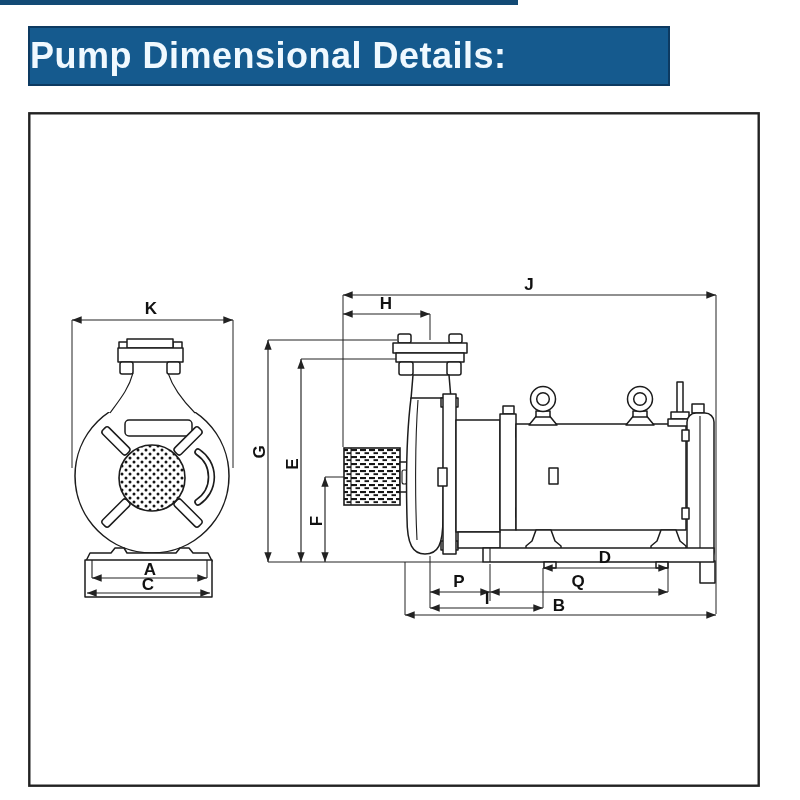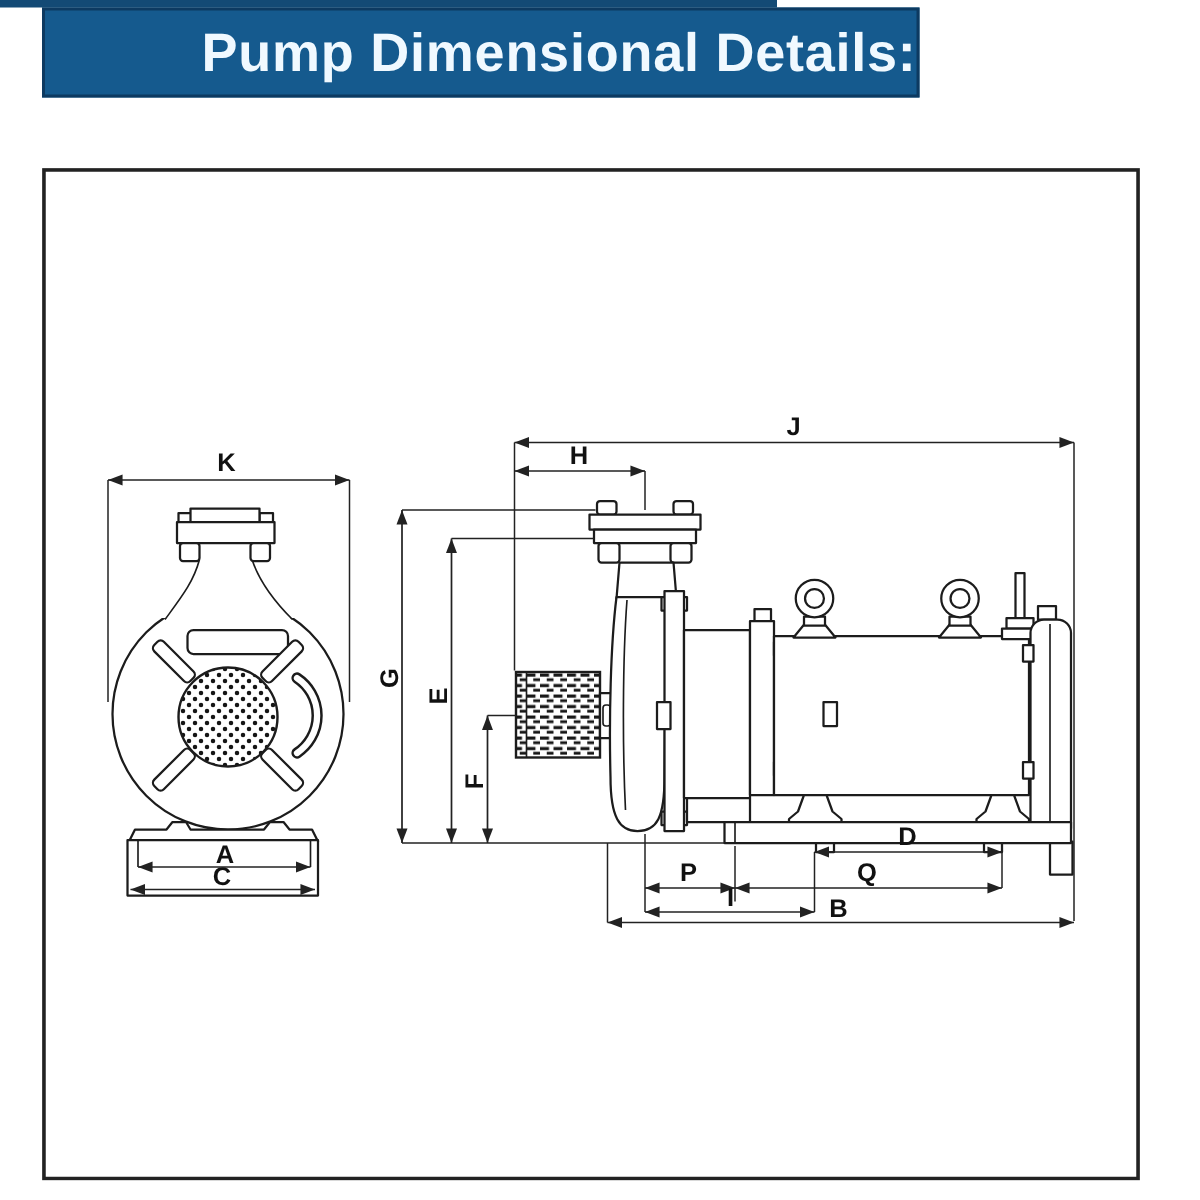--- a/index.html
+++ b/index.html
@@ -4,23 +4,23 @@
 <style>
   :root{
     --header-bg:#155a8e; --header-border:#0d3a61; --header-text:#f0f9ff;
     --top-strip:#134a75; --line:#1c1c1c; --canvas:#ffffff;
   }
   *{margin:0;padding:0;box-sizing:border-box;}
   html,body{width:800px;height:800px;background:var(--canvas);
     font-family:"Liberation Sans",sans-serif;overflow:hidden;}
   .stage{position:relative;width:800px;height:800px;background:var(--canvas);}
   .top-strip{position:absolute;left:0;top:0;width:518px;height:5px;background:var(--top-strip);}
-  .header-bar{position:absolute;left:28px;top:5px;width:585px;height:60px;
+  .header-bar{position:absolute;left:28px;top:26px;width:642px;height:60px;
     background:var(--header-bg);border:2px solid var(--header-border);
-    display:flex;align-items:center;justify-content:flex-end;}
+    display:flex;align-items:center;justify-content:flex-start;}
   .header-bar h1{color:var(--header-text);font-size:36px;font-weight:700;letter-spacing:.5px;}
   .drawing-area{position:absolute;left:28px;top:112px;width:732px;height:675px;}
   svg text.lbl{font-family:"Liberation Sans",sans-serif;font-size:17px;font-weight:700;fill:#111;}
   svg .part{fill:#fff;stroke:var(--line);stroke-width:1.5;stroke-linejoin:round;}
   svg .thin{fill:none;stroke:var(--line);stroke-width:1.1;}
   svg .dim{stroke:#222;stroke-width:1.15;fill:none;}
   svg .ext{stroke:#222;stroke-width:1;fill:none;}
 </style>
 </head>
 <body>

